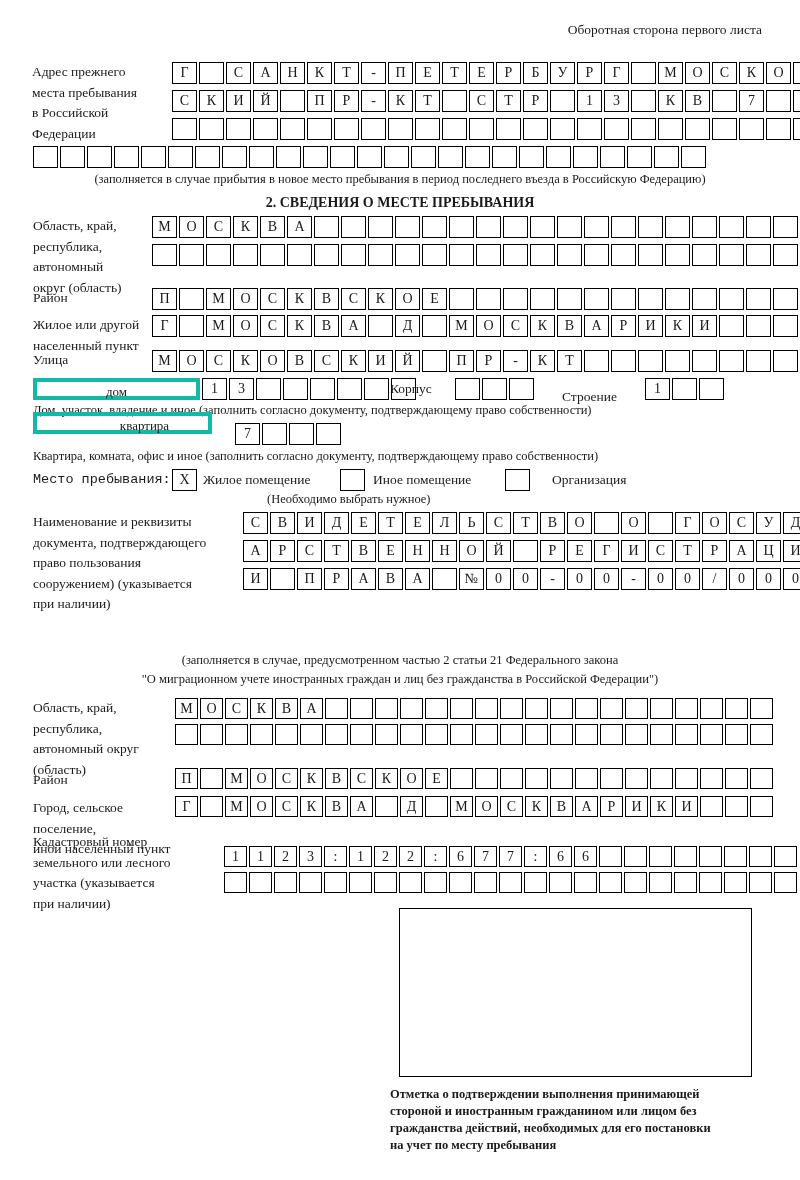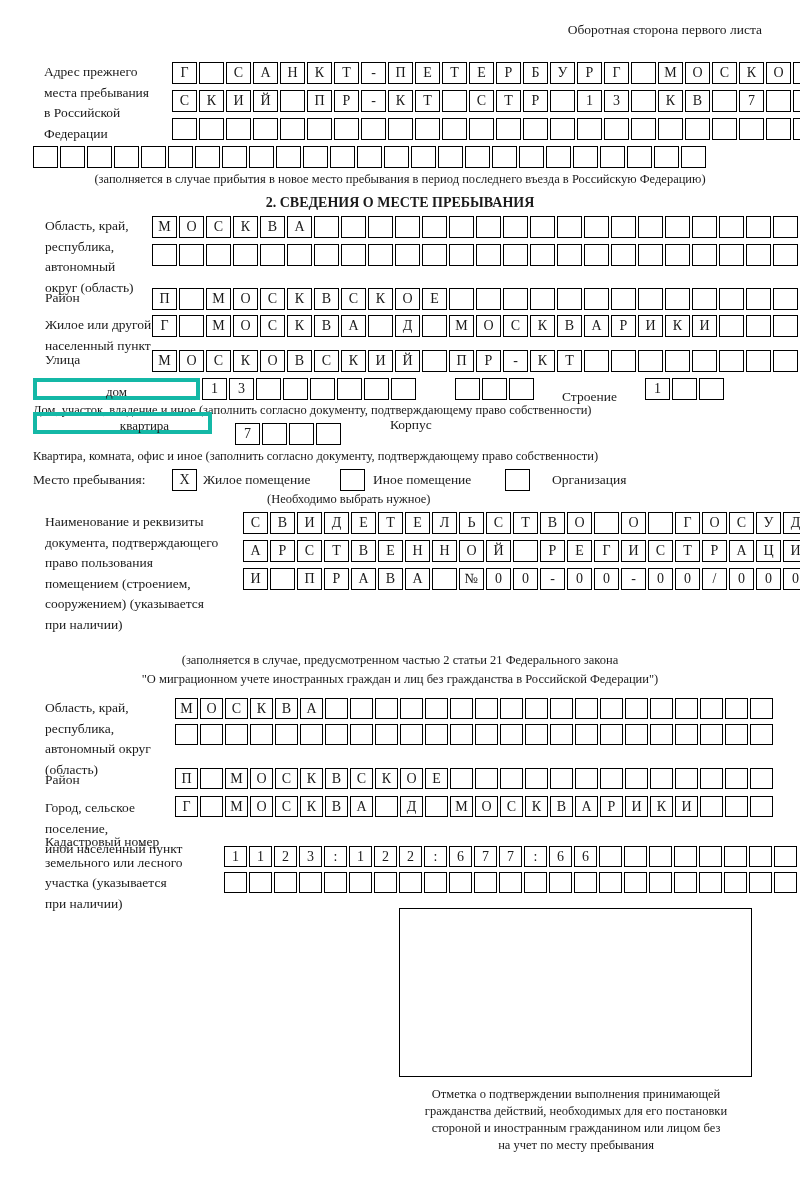--- a/index.html
+++ b/index.html
@@ -23,21 +23,20 @@
   .hdr-right {
     position: absolute;
     right: 38px;
     top: 22px;
     font-size: 13.5px;
   }
   .label-block {
     position: absolute;
     font-size: 13.5px;
     line-height: 20.5px;
-    margin-left: 12px;
   }
   .cells {
     display: flex;
   }
   .cell {
     width: 25px;
     height: 22px;
     border: 1px solid #000;
     box-sizing: border-box;
     margin-right: 2px;
@@ -77,23 +76,24 @@
     font-size: 13.5px;
     line-height: 22px;
   }
   .sig-box {
     position: absolute;
     border: 1px solid #000;
     box-sizing: border-box;
   }
   .footnote {
     position: absolute;
-    text-align: center;
+    text-align: left;
     font-size: 12.5px;
     line-height: 17px;
+    font-weight: bold;
   }
 </style>
 </head>
 <body>
 
 <div id="page">
 
   <div class="hdr-right">Оборотная сторона первого листа</div>
 
   <div class="label-block" style="left:32px; top:62px; width:140px;">
@@ -368,21 +368,21 @@
   <div class="cells" style="position:absolute; left:202px; top:378px;">
     <div class="cell">1</div>
     <div class="cell">3</div>
     <div class="cell"></div>
     <div class="cell"></div>
     <div class="cell"></div>
     <div class="cell"></div>
     <div class="cell"></div>
     <div class="cell"></div>
   </div>
-  <div class="inline-label" style="position:absolute; left:390px; top:378px;margin-top:36px;">Корпус</div>
+  <div class="inline-label" style="position:absolute; left:390px; top:378px;">Корпус</div>
   <div class="cells" style="position:absolute; left:455px; top:378px;">
     <div class="cell"></div>
     <div class="cell"></div>
     <div class="cell"></div>
   </div>
   <div class="inline-label" style="position:absolute; left:562px; top:386px;">Строение</div>
   <div class="cells" style="position:absolute; left:645px; top:378px;">
     <div class="cell">1</div>
     <div class="cell"></div>
     <div class="cell"></div>
@@ -391,34 +391,33 @@
 
   <div class="wide-box" style="position:absolute; left:33px; top:412px; width:179px;padding-left:44px;">квартира</div>
   <div class="cells" style="position:absolute; left:235px; top:423px;">
     <div class="cell">7</div>
     <div class="cell"></div>
     <div class="cell"></div>
     <div class="cell"></div>
   </div>
   <div class="note" style="position:absolute; left:33px; top:449px;">Квартира, комната, офис и иное (заполнить согласно документу, подтверждающему право собственности)</div>
 
-  <div class="inline-label" style="position:absolute; left:33px; top:469px;">Место пребывания:</div>
+  <div class="inline-label" style="position:absolute; left:33px; top:469px;font-family:Liberation Mono, monospace;">Место пребывания:</div>
   <div class="cell" style="position:absolute; left:172px; top:469px;">X</div>
   <div class="inline-label" style="position:absolute; left:203px; top:469px;">Жилое помещение</div>
   <div class="cell" style="position:absolute; left:340px; top:469px;"></div>
   <div class="inline-label" style="position:absolute; left:373px; top:469px;">Иное помещение</div>
   <div class="cell" style="position:absolute; left:505px; top:469px;"></div>
   <div class="inline-label" style="position:absolute; left:552px; top:469px;">Организация</div>
   <div class="note" style="position:absolute; left:235px; top:492px;margin-left:32px;">(Необходимо выбрать нужное)</div>
 
   <div class="label-block" style="left:33px; top:512px; width:210px;">
     <div>Наименование и реквизиты</div>
     <div>документа, подтверждающего</div>
     <div>право пользования</div>
-    <div>помещением (строением,</div>
     <div>сооружением) (указывается</div>
     <div>при наличии)</div>
   </div>
   <div class="cells" style="position:absolute; left:243px; top:512px;">
     <div class="cell">С</div>
     <div class="cell">В</div>
     <div class="cell">И</div>
     <div class="cell">Д</div>
     <div class="cell">Е</div>
     <div class="cell">Т</div>
@@ -659,18 +658,18 @@
     <div class="cell small"></div>
     <div class="cell small"></div>
     <div class="cell small"></div>
     <div class="cell small"></div>
     <div class="cell small"></div>
   </div>
 
   <div class="sig-box" style="left:399px; top:908px; width:353px; height:169px;"></div>
   <div class="footnote" style="left:390px; top:1086px; width:372px;">
     <div>Отметка о подтверждении выполнения принимающей</div>
+    <div>стороной и иностранным гражданином или лицом без</div>
     <div>гражданства действий, необходимых для его постановки</div>
-    <div>стороной и иностранным гражданином или лицом без</div>
     <div>на учет по месту пребывания</div>
   </div>
 
 </div>
 
 </body></html>

